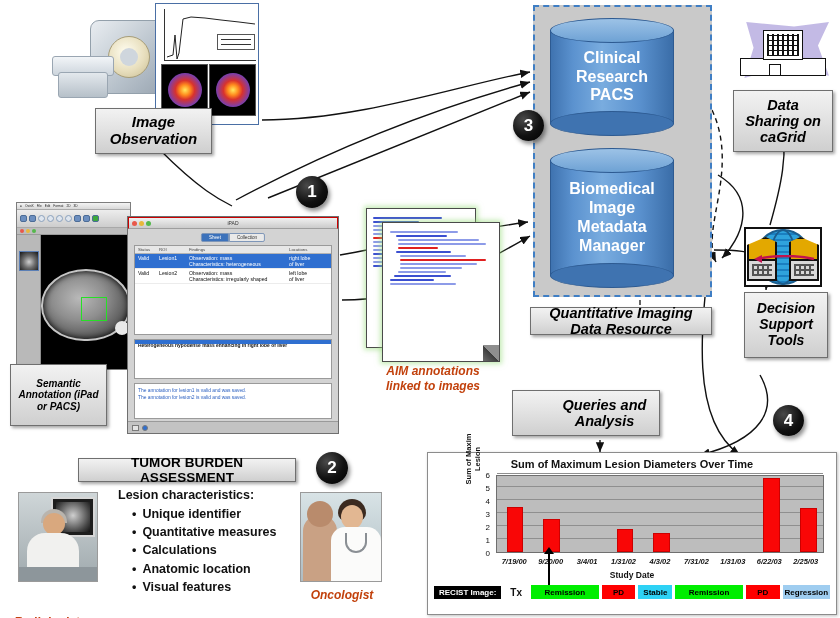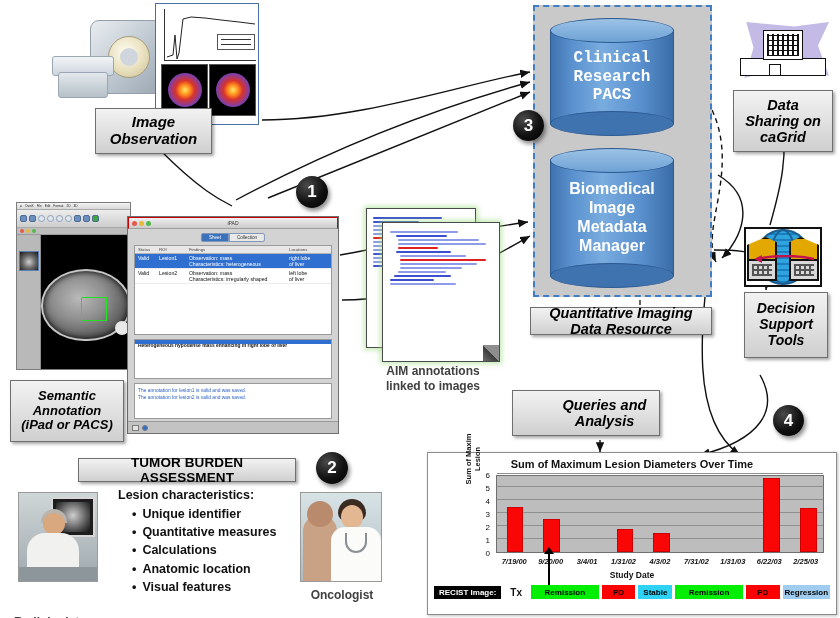--- a/index.html
+++ b/index.html
@@ -204,21 +204,21 @@
   #rad-photo .desk { position:absolute; left:0; right:0; bottom:0; height:14px; background:#8d969b; }
 
   #onc-photo { left:300px; top:492px; width:82px; height:90px; background:linear-gradient(180deg,#d8e3e6,#aebcc2); }
   #onc-photo .pat { position:absolute; left:2px; top:22px; width:34px; height:68px; border-radius:16px 16px 0 0; background:#c9a184; }
   #onc-photo .pathead { position:absolute; left:6px; top:8px; width:26px; height:26px; border-radius:50%; background:#b98b6c; }
   #onc-photo .head { position:absolute; left:40px; top:12px; width:22px; height:24px; border-radius:50%; background:#e2b792; }
   #onc-photo .hair { position:absolute; left:37px; top:6px; width:28px; height:22px; border-radius:14px 14px 8px 8px; background:#3b2a20; }
   #onc-photo .coat { position:absolute; left:30px; top:34px; width:50px; height:56px; border-radius:14px 14px 0 0; background:#fbfbfa; }
   #onc-photo .stet { position:absolute; left:44px; top:40px; width:22px; height:20px; border:2px solid #8a8f94; border-top:none; border-radius:0 0 11px 11px; }
 
-  .caption { position:absolute; font-weight:bold; font-size:12px; color:#404040; }
+  .caption { position:absolute; font-weight:bold; font-size:12px; color:#c2410c;font-style:italic; }
 
   
   #tba-plaque { left:78px; top:458px; width:218px; height:24px; font-size:13.5px; font-style:normal; letter-spacing:.1px;}
   #lesion-list { position:absolute; left:118px; top:486px; width:180px; font-size:12.5px; font-weight:bold; color:#111; line-height:1.45; }
   #lesion-list .hd { margin-bottom:1px; }
   #lesion-list ul { margin:0; padding-left:14px; list-style:none; }
   #lesion-list li::before { content:"\2022"; margin-right:6px; }
 
   
   #chart-card { position:absolute; left:427px; top:452px; width:410px; height:163px; background:#fff; border:1px solid #8c8c8c; box-shadow:1px 1px 3px rgba(0,0,0,.25); }
@@ -399,21 +399,21 @@
       <div>The annotation for lesion1 is valid and was saved.</div>
       <div>The annotation for lesion2 is valid and was saved.</div>
     </div>
 
     <div class="foot">
         <i></i>
         <i class="b"></i>
       </div>
   </div>
 
-  <div class="plaque" id="plaque-sem" style="left:10px;top:380px;width:114px;height:62px;font-size:13px;">Semantic Annotation (iPad or PACS)</div>
+  <div class="plaque" id="plaque-sem" style="left:10px;top:364px;width:97px;height:62px;font-size:10px;">Semantic Annotation (iPad or PACS)</div>
 
   <div class="aimdoc" style="left:366px;top:208px;width:110px;height:140px;">
     <div style="padding:6px 2px;">
       <div class="ln" style="width:66%;background:#3b4fd0;"></div>
       <div class="ln" style="width:44%;background:#3b4fd0;"></div>
       <div class="ln" style="width:78%;background:#8d9be8;"></div>
       <div class="ln" style="width:52%;background:#8d9be8;"></div>
       <div class="ln" style="width:70%;background:#8d9be8;"></div>
       <div class="ln" style="width:38%;background:#e02020;"></div>
       <div class="ln" style="width:60%;background:#8d9be8;"></div>
@@ -447,21 +447,21 @@
   </div>
 
   <div class="caption" style="left:368px;top:364px;width:130px;text-align:center;line-height:1.25;font-size:12px;">AIM annotations linked to images</div>
 
   <div id="qidr-container"></div>
 
   <div class="cyl" style="left:550px;top:18px;width:124px;height:118px;">
     <div class="body"></div>
       <div class="top"></div>
       <div class="bot"></div>
-    <div class="txt" style="font-size:16px;font-family:Liberation Mono, monospace;">Clinical Research PACS</div>
+    <div class="txt" style="font-size:16px;">Clinical Research PACS</div>
   </div>
 
   <div class="cyl" style="left:550px;top:148px;width:124px;height:140px;">
     <div class="body"></div>
       <div class="top"></div>
       <div class="bot"></div>
     <div class="txt" style="font-size:16px;">Biomedical Image Metadata Manager</div>
   </div>
 
   <div class="plaque" id="plaque-qidr" style="left:530px;top:307px;width:182px;height:28px;font-size:14.5px;">Quantitative Imaging Data Resource</div>

